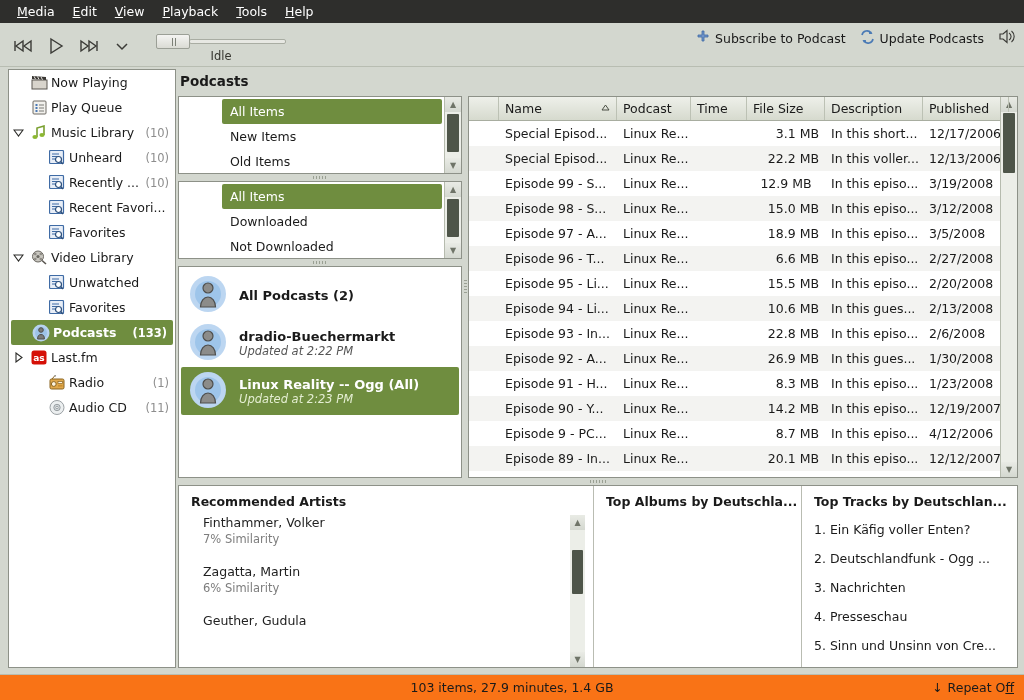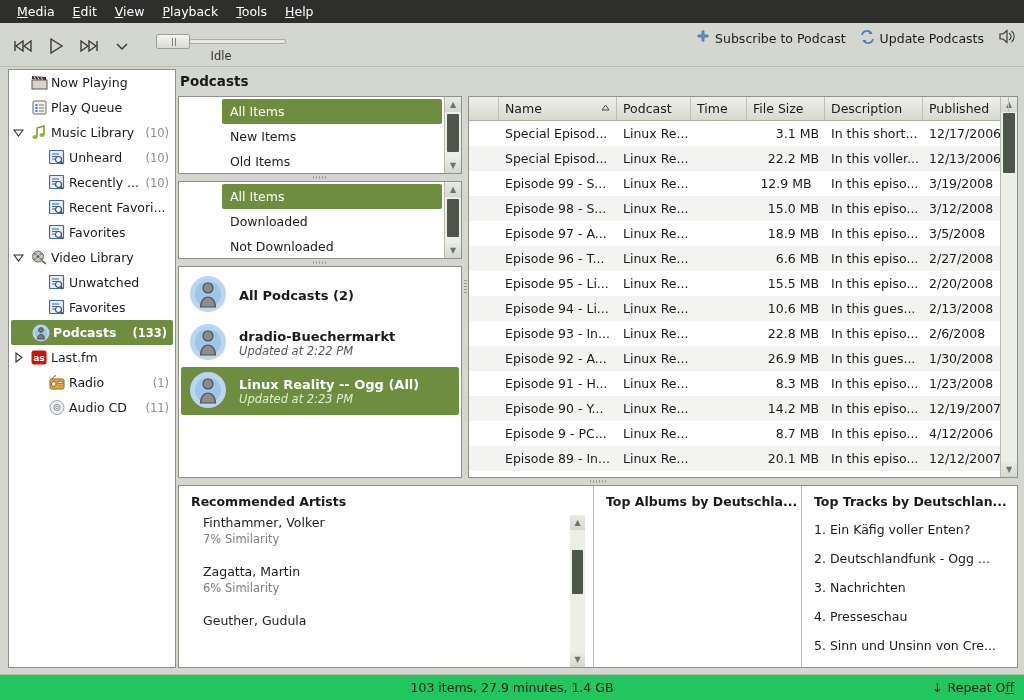--- a/index.html
+++ b/index.html
@@ -182,21 +182,21 @@
   .lptitle { font-size: 12.5px; font-weight: bold; padding: 8px 10px 6px 12px; white-space: nowrap; overflow: hidden; }
   .lpbody { flex: 1; display: flex; min-height: 0; }
   .lplist { flex: 1; padding: 0 0 0 24px; overflow: hidden; }
   .artist { margin-bottom: 18px; }
   .artist .an { font-size: 12.5px; color: #222; }
   .artist .as { font-size: 11.5px; color: #7d7d7d; margin-top: 2px; }
   .trk { font-size: 12.5px; padding: 7px 0 7px 0; white-space: nowrap; overflow: hidden; }
 
   
   .status {
-    flex: 0 0 26px; background: #22c55e; border-top: 1px solid #b8bdb2;
+    flex: 0 0 26px; background: #f97316; border-top: 1px solid #b8bdb2;
     display: flex; align-items: center; position: relative; font-size: 12.5px;
   }
   .status .center-txt { position: absolute; left: 0; right: 0; text-align: center; }
   .status .right-txt { margin-left: auto; margin-right: 10px; display: flex; align-items: center; gap: 5px; }
   .status .right-txt u { text-decoration: underline; }
 </style>
 </head>
 <body>
 
 <div class="app">

